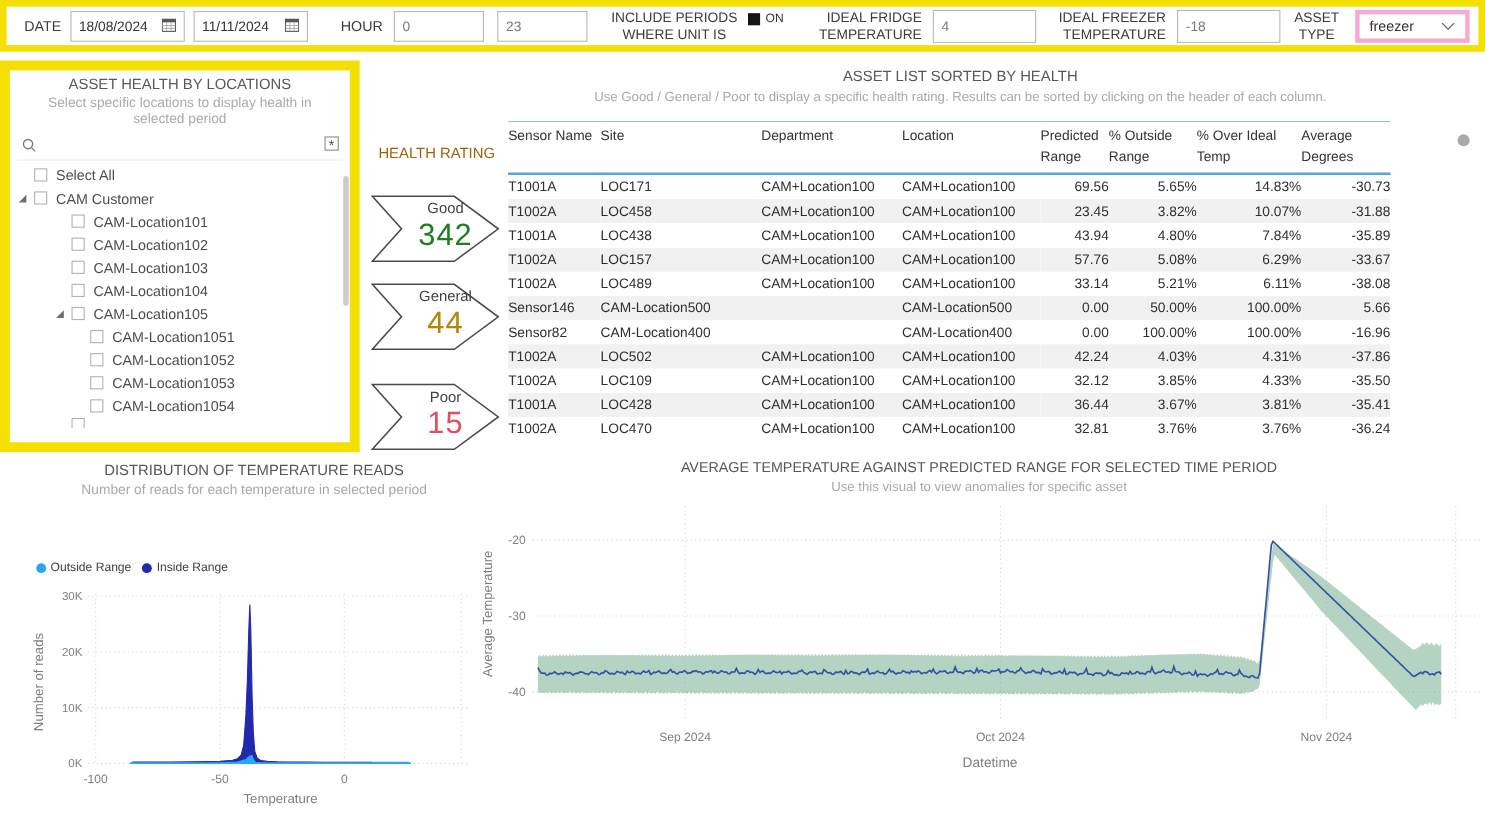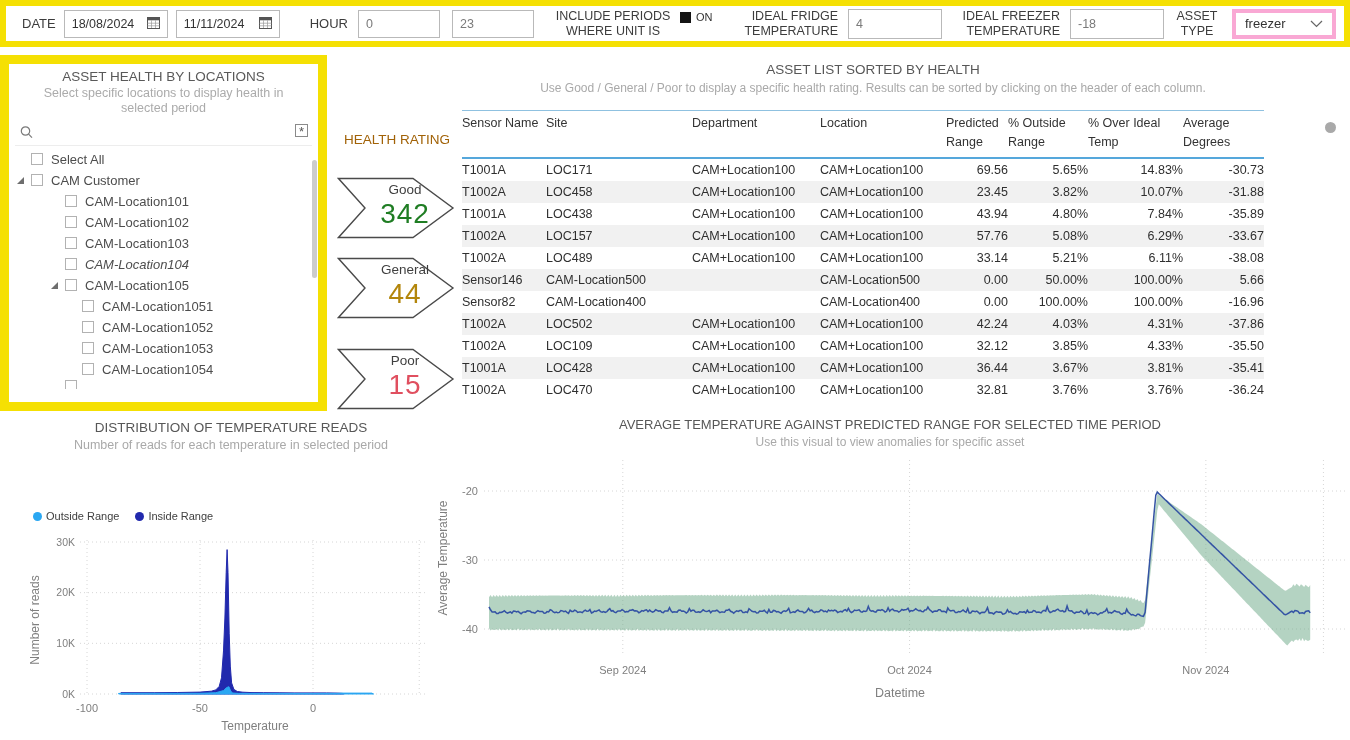--- a/index.html
+++ b/index.html
@@ -79,21 +79,21 @@
   table.assets tbody tr:nth-child(even){background:#f1f1f1;}
   .graydot{position:absolute;left:1325px;top:122px;width:11px;height:11px;border-radius:50%;background:#a9a9a9;}
 
   
   .dist{position:absolute;left:25px;top:420px;width:412px;}
   .dist-title{font-size:13.5px;color:#575757;text-align:center;}
   .dist-sub{font-size:12.5px;color:#a9a9a9;text-align:center;margin-top:3px;}
   .avg-row{display:flex;justify-content:center;align-items:baseline;gap:34px;margin-top:12px;}
   .avg-label{font-size:14px;color:#2e6fb8;}
   .avg-value{font-size:20px;color:#2e6fb8;}
-  .legend{position:absolute;left:8px;top:90px;display:flex;gap:16px;align-items:center;}
+  .legend{position:absolute;left:8px;top:90px;display:flex;gap:10px;align-items:center;}
   .legend .li{display:flex;align-items:center;gap:4px;font-size:11px;color:#404040;}
   .legend .dot{width:9px;height:9px;border-radius:50%;}
   #histsvg{position:absolute;left:0;top:100px;}
 
   
   .linechart{position:absolute;left:430px;top:412px;width:920px;height:300px;}
   .lc-title{font-size:13px;color:#575757;text-align:center;margin-top:5px;}
   .lc-sub{font-size:12px;color:#a9a9a9;text-align:center;margin-top:3px;}
   #linesvg{position:absolute;left:0;top:38px;}
 </style>
@@ -207,21 +207,21 @@
           <span class="tree-label">CAM-Location101</span>
         </div>
         <div class="tree-row" style="padding-left: 50px;">
           <span class="cb"></span>
           <span class="tree-label">CAM-Location102</span>
         </div>
         <div class="tree-row" style="padding-left: 50px;">
           <span class="cb"></span>
           <span class="tree-label">CAM-Location103</span>
         </div>
-        <div class="tree-row" style="padding-left: 50px; font-style: italic;">
+        <div class="tree-row" style="padding-left: 50px;">
           <span class="cb"></span>
           <span class="tree-label">CAM-Location104</span>
         </div>
         <div class="tree-row" style="padding-left: 50px;">
           <span class="tri"></span>
           <span class="cb"></span>
           <span class="tree-label">CAM-Location105</span>
         </div>
         <div class="tree-row" style="padding-left: 67px;">
           <span class="cb"></span>

